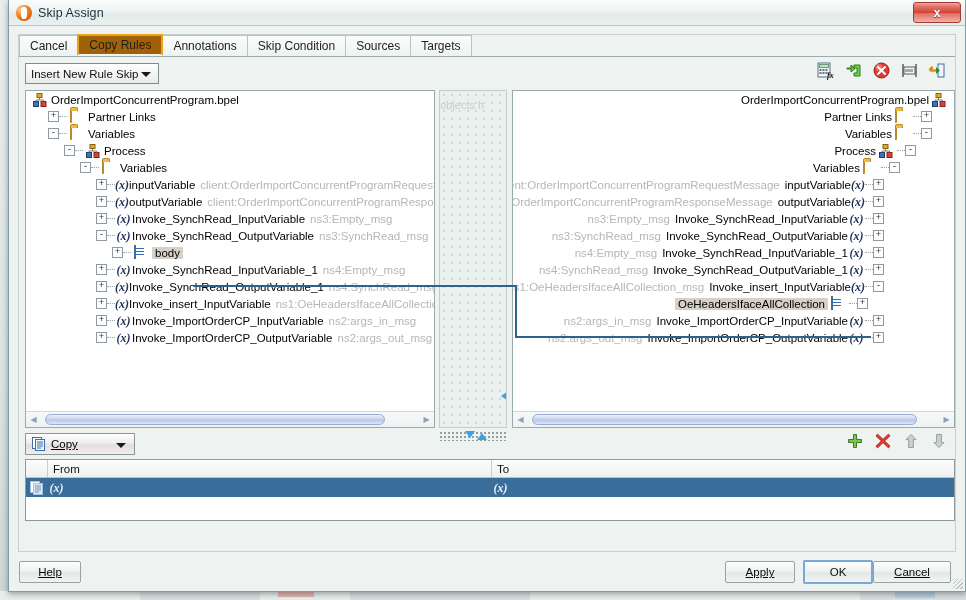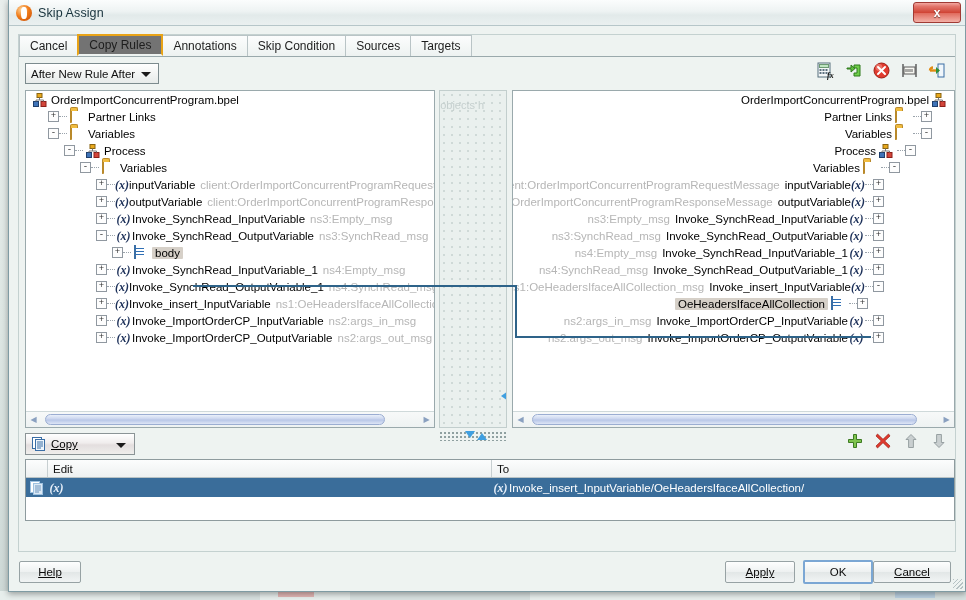--- a/index.html
+++ b/index.html
@@ -93,21 +93,21 @@
     font-size: 12px; color:#1d1d1d;
     border: 1px solid #b9c4c6;
     border-bottom: none;
     background: linear-gradient(180deg,#fcfdfd 0%, #edf2f1 100%);
     margin-right: -1px;
     cursor: pointer;
   }
   .tab.active {
     border: 2px solid #e8a317;
     border-bottom: 2px solid #eef3f1;
-    background: #737373;
+    background: #a16207;
     position: relative; z-index: 3;
     height: 22px;
   }
   #tabs .tabfill { flex:1; border-bottom: none; }
 
   
   #ruleRow { position:absolute; left:6px; top:28px; }
   #ruleCombo {
     width: 134px; height: 21px;
     border: 1px solid #7c8b8e;
@@ -304,21 +304,21 @@
         <div class="tab active">Copy Rules</div>
         <div class="tab">Annotations</div>
         <div class="tab">Skip Condition</div>
         <div class="tab">Sources</div>
         <div class="tab">Targets</div>
         <div class="tabfill"></div>
       </div>
 
       <div id="ruleRow">
         <div id="ruleCombo">
-          <span>After New Rule After</span>
+          <span>Insert New Rule Skip</span>
           <span class="arrow"></span>
         </div>
       </div>
 
       <div id="toolbar">
         <div class="tbtn">
           <svg width="19" height="19" viewBox="0 0 19 19">
             <rect x="2" y="2" width="12" height="14" fill="#f4f7f8" stroke="#56707e"></rect>
             <rect x="3.5" y="3.5" width="9" height="3" fill="#bfe6c2" stroke="#6d9a74"></rect>
             <g fill="#5e7280">
@@ -656,41 +656,40 @@
         <div class="cbtn">
           <svg width="16" height="16" viewBox="0 0 16 16">
             <path d="M8 14.5l5-5h-2.6v-8H5.6v8H3z" fill="#c9cfd0" stroke="#97a0a2"></path>
           </svg>
         </div>
       </div>
 
       <div id="table">
         <div id="thead">
           <div class="th th0"></div>
-          <div class="th th1">Edit</div>
+          <div class="th th1">From</div>
           <div class="th th2">To</div>
         </div>
         <div id="trow">
           <div class="td td0">
             <span class="ic">
               <svg width="15" height="14" viewBox="0 0 15 14">
                 <rect x="0.5" y="0.5" width="9" height="11" fill="#fff" stroke="#9fc2e0"></rect>
                 <rect x="3.5" y="2.5" width="9" height="11" fill="#dce9f5" stroke="#9fc2e0"></rect>
                 <g stroke="#6e96bd">
                     <path d="M5 5h6M5 7h6M5 9h6M5 11h4"></path>
                   </g>
               </svg>
             </span>
           </div>
           <div class="td td1">
             <span class="ic-var">(x)</span>
           </div>
           <div class="td td2">
             <span class="ic-var">(x)</span>
-            <span>Invoke_insert_InputVariable/OeHeadersIfaceAllCollection/</span>
           </div>
         </div>
         <div id="tfill"></div>
       </div>
 
     </div>
 
     <div id="btnbar">
       <div class="btn" id="helpBtn">
         <span class="ul">Help</span>

